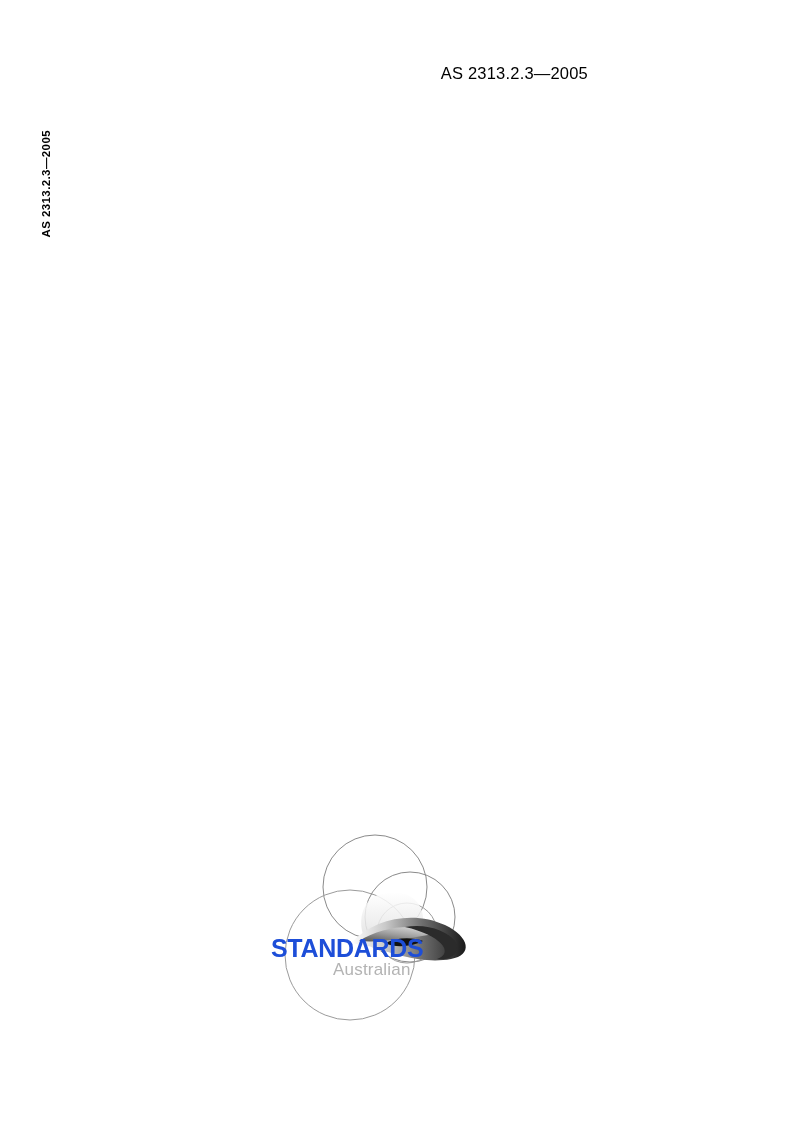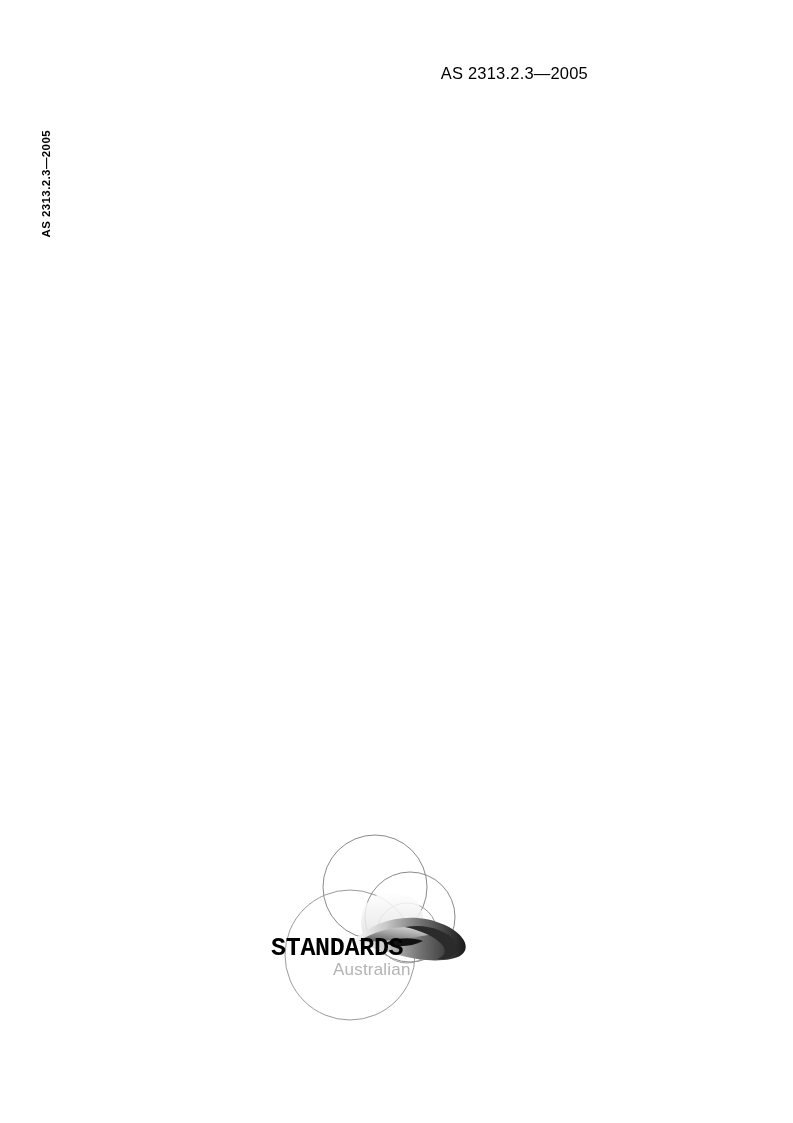--- a/index.html
+++ b/index.html
@@ -84,23 +84,22 @@
     left: 0;
     top: 0;
   }
   .logo-wordmark {
     position: absolute;
     left: 16px;
     top: 111px;
     font-size: 25px;
     font-weight: bold;
     letter-spacing: -0.3px;
-    color: #000000;
+    color: #1d4ed8;
     line-height: 1;
-    font-family: Liberation Mono, monospace;
   }
   .logo-subword {
     position: absolute;
     left: 78px;
     top: 136px;
     font-size: 17px;
     font-weight: normal;
     letter-spacing: 0.2px;
     color: #b3b3b3;
     line-height: 1;

